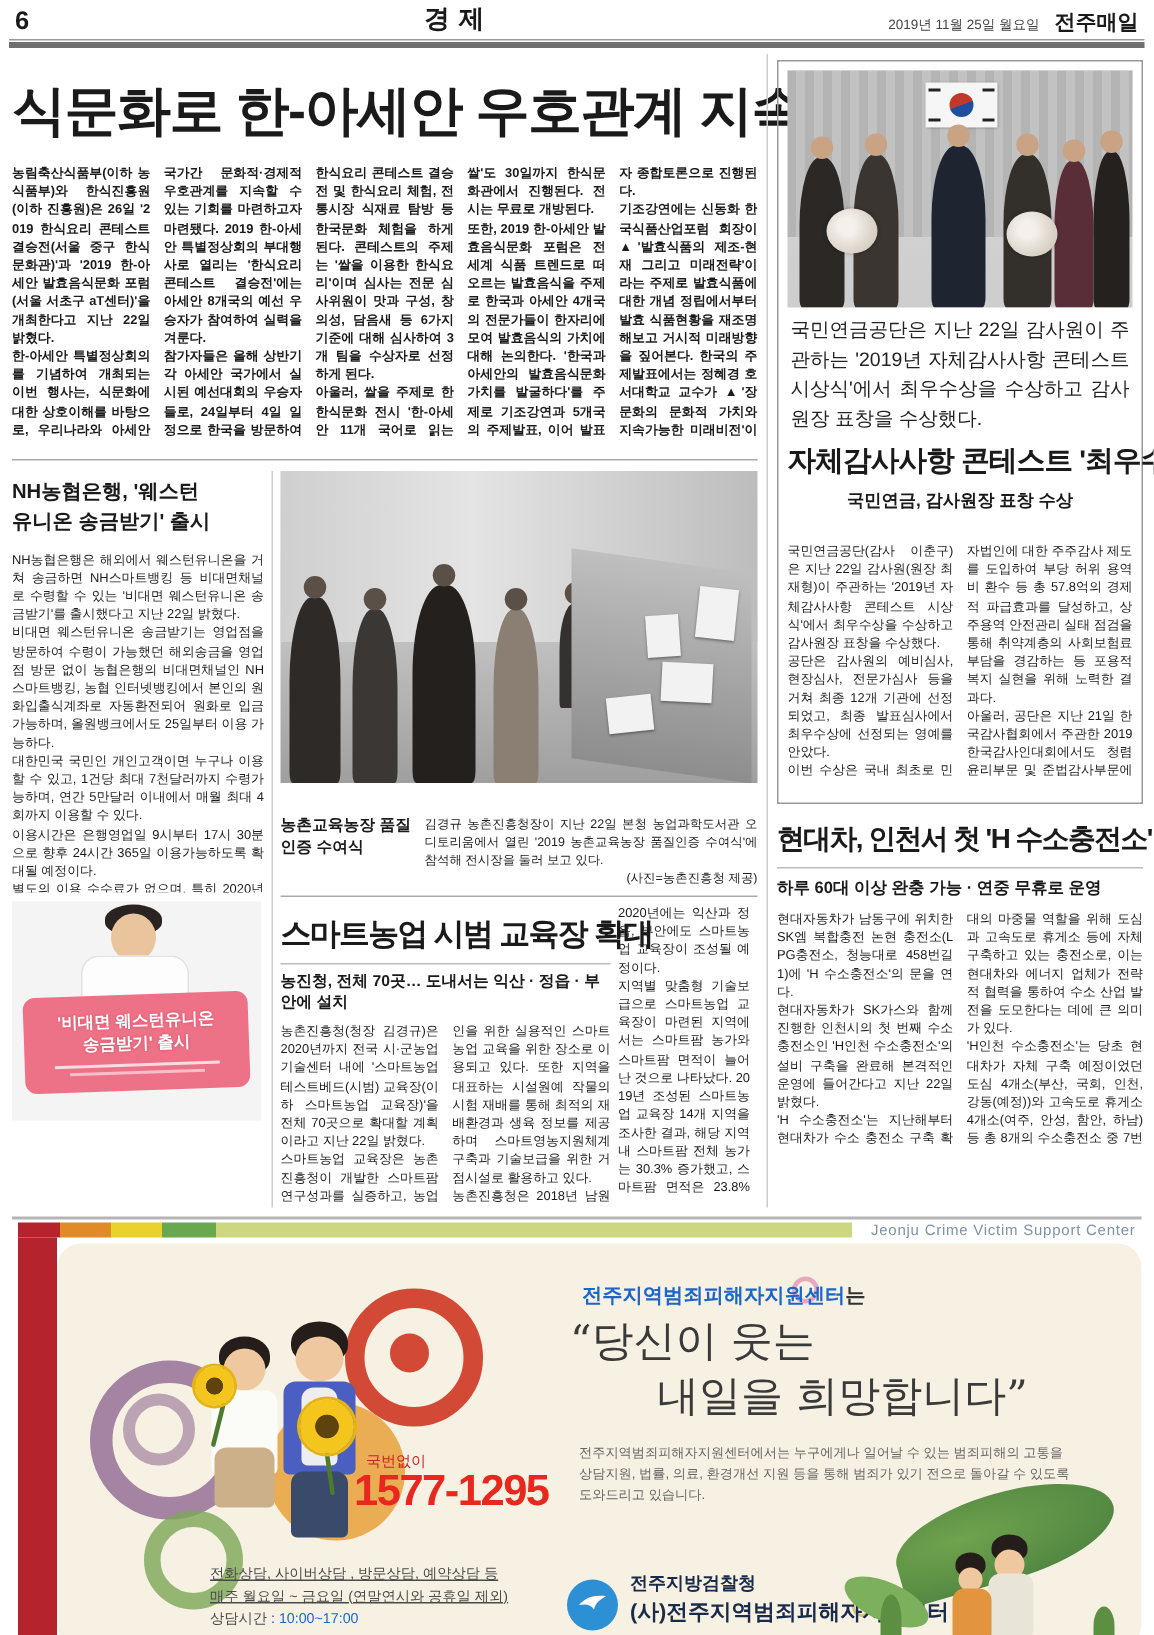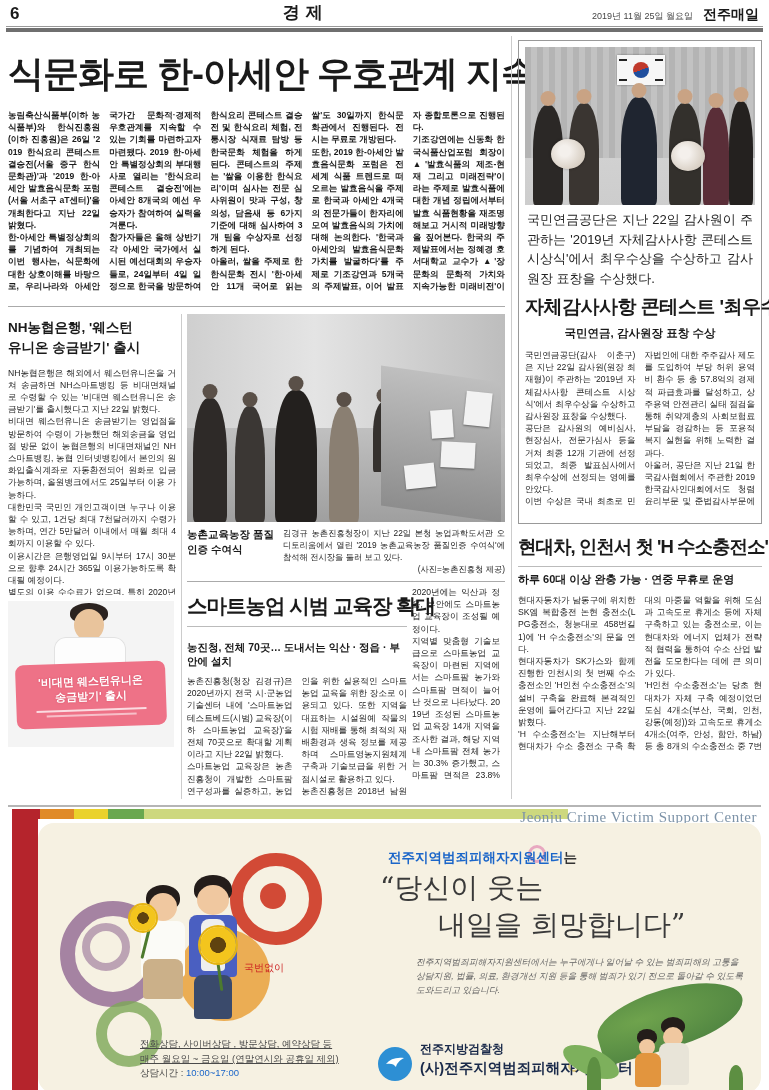--- a/index.html
+++ b/index.html
@@ -40,69 +40,69 @@
   .promo .sign-sub2{width:90px;height:2px;background:rgba(255,255,255,.55);margin-top:3px;}
   
   .photo{position:relative;overflow:hidden;background:linear-gradient(180deg,#d9d9d9 0%,#c7c7c7 45%,#9f9f9f 100%);}
   .photo.farm{width:318px;height:208px;}
   .photo .glass{position:absolute;left:0;top:0;width:100%;height:55%;background:linear-gradient(90deg,#cfcfcf,#e4e4e4 40%,#bdbdbd);}
   .fig{position:absolute;border-radius:45% 45% 6% 6%;}
   .fig .fhead{position:absolute;left:50%;transform:translateX(-50%);top:-14px;width:15px;height:15px;border-radius:50%;background:#5a5048;}
   .table-displays{position:absolute;right:4px;top:60px;width:120px;height:140px;background:linear-gradient(180deg,#bfbfbf,#8d8d8d);transform:skewY(8deg);}
   .card{position:absolute;background:#f2f2f2;box-shadow:0 1px 2px rgba(0,0,0,.4);}
   
-  .cap-row{display:flex;gap:8px;margin:5px 0 6px 0;}
+  .cap-row{display:flex;gap:8px;margin:21px 0 6px 0;}
   .cap-title{width:88px;font-size:10.5px;font-weight:900;line-height:1.4;}
   .cap-text{flex:1;font-size:8.3px;line-height:1.45;color:#222;text-align:justify;}
   .cap-credit{text-align:right;display:block;}
   
   .smart-row{display:flex;margin-top:4px;}
   .smart-left{width:220px;}
   .smart-side{width:88px;margin-left:5px;}
   .smart-hl{font-size:20.5px;font-weight:900;letter-spacing:-1px;white-space:nowrap;margin:6px 0 6px 0;}
-  .smart-sub{font-size:10.5px;font-weight:900;border-top:1px solid #bbb;padding-top:14px;margin-bottom:6px;}
+  .smart-sub{font-size:10.5px;font-weight:900;border-top:1px solid #bbb;padding-top:4px;margin-bottom:6px;}
   .smart-main{column-count:2;column-gap:9px;height:124px;overflow:hidden;}
   .smart-sidebody{height:196px;overflow:hidden;}
   
   .audit-box{border:1px solid #999;padding:6px;margin-top:4px;}
   .photo.audit{width:230px;height:158px;margin:0 auto;background:linear-gradient(180deg,#b9b9b9,#d6d6d6 30%,#cdcdcd);}
   .curtain{position:absolute;inset:0;background:repeating-linear-gradient(90deg,#b4b4b4 0 6px,#c2c2c2 6px 12px);height:70%;}
   .flag{position:absolute;left:92px;top:8px;width:48px;height:30px;background:#f6f6f6;box-shadow:0 0 2px rgba(0,0,0,.4);}
   .flag .tg{position:absolute;left:16px;top:7px;width:16px;height:16px;border-radius:50%;background:linear-gradient(160deg,#c0392b 50%,#1f4e9e 50%);}
   .flag .bar{position:absolute;width:8px;height:2px;background:#222;}
   .bouquet{position:absolute;width:34px;height:30px;border-radius:50%;background:radial-gradient(circle at 40% 40%,#f4f0ec 20%,#ded6cc 60%,#c9beb2);box-shadow:0 0 3px rgba(0,0,0,.3);}
   .audit-cap{font-size:13px;line-height:1.5;margin:5px 2px 6px 2px;text-align:justify;color:#222;}
   .audit-hl{font-size:19px;font-weight:900;text-align:center;letter-spacing:-0.5px;white-space:nowrap;margin:4px 0 6px 0;}
-  .audit-sub{font-size:11.5px;font-weight:900;text-align:center;margin-bottom:8px;}
+  .audit-sub{font-size:11.5px;font-weight:900;text-align:center;margin-bottom:20px;}
   .audit-body{column-count:2;column-gap:9px;height:168px;overflow:hidden;}
   
   .hyd{margin-top:10px;}
   .hyd-hl{font-size:18.5px;font-weight:900;letter-spacing:-1px;white-space:nowrap;margin-bottom:7px;}
   .hyd-sub{font-size:11px;font-weight:900;border-top:1px solid #bbb;padding:5px 0 7px 0;}
   .hyd-body{column-count:2;column-gap:9px;height:162px;overflow:hidden;}
   
   .ad-sep{height:2px;background:#b5b5b5;margin:6px 8px 0 8px;}
   .ad{position:relative;width:753px;height:296px;margin:2px 8px 0 8px;background:#fff;}
   .stripe{position:absolute;height:10px;top:0;}
-  .ad-label{position:absolute;right:4px;top:0;font-size:15px;color:#7d93a8;letter-spacing:0.5px;font-family:Liberation Serif, serif;}
+  .ad-label{position:absolute;right:4px;top:0;font-size:10px;color:#7d93a8;letter-spacing:0.5px;}
   .red-band{position:absolute;left:4px;top:10px;bottom:10px;width:26px;background:#b5242c;}
   .cream{position:absolute;left:30px;right:0;top:14px;bottom:12px;background:#f6f1e2;border-radius:16px;}
   .ring{position:absolute;border-radius:50%;}
   .kid-head{position:absolute;border-radius:50%;background:#f0c8a0;}
   .kid-hair{position:absolute;border-radius:50% 50% 42% 42%;background:#241d1a;}
   .kid-body{position:absolute;border-radius:8px 8px 4px 4px;}
   .sunflower{position:absolute;border-radius:50%;background:radial-gradient(circle,#5f430f 0 30%,#f3c51d 32% 100%);box-shadow:0 0 0 2px #e5b413;}
   .stem{position:absolute;width:3px;background:#4c7a2e;border-radius:2px;}
   .phone-label{position:absolute;left:236px;top:152px;font-size:10px;color:#c22;}
   .phone-num{position:absolute;left:228px;top:163px;font-size:29px;font-weight:900;color:#e8281e;letter-spacing:-1px;}
   .org-intro{position:absolute;left:380px;top:40px;font-size:13.5px;font-weight:900;color:#1b66c9;}
   .org-intro .sfx{color:#333;}
   .quote1{position:absolute;left:372px;top:60px;font-family:"DejaVu Serif",serif;font-size:28px;color:#3a3a3a;}
   .quote2{position:absolute;left:430px;top:97px;font-family:"DejaVu Serif",serif;font-size:28px;color:#3a3a3a;}
-  .ad-desc{position:absolute;left:408px;top:146px;width:330px;font-size:8.8px;line-height:1.6;color:#666;font-style:italic;}
+  .ad-desc{position:absolute;left:378px;top:146px;width:330px;font-size:8.8px;line-height:1.6;color:#666;}
   .contact{position:absolute;left:132px;top:228px;font-size:9.5px;line-height:1.55;color:#4a4a4a;white-space:pre-line;text-decoration:underline;}
   .contact-time{position:absolute;left:132px;top:258px;font-size:9.5px;color:#4a4a4a;}
   .contact-time b{color:#1b66c9;font-weight:normal;}
   .bird{position:absolute;left:370px;top:238px;width:34px;height:34px;border-radius:50%;background:#2d8fd4;display:flex;align-items:center;justify-content:center;}
   .orgs{position:absolute;left:412px;top:232px;}
   .org1{font-size:12px;font-weight:900;color:#1a2a4a;}
   .org2{font-size:14.5px;font-weight:900;color:#1a2a4a;margin-top:1px;}
   .leaf{position:absolute;right:16px;bottom:58px;width:150px;height:58px;background:radial-gradient(ellipse at 30% 40%,#6fa34d,#4a7f3f);border-radius:50% 50% 50% 4%;transform:rotate(-16deg);}
   .leaf2{position:absolute;right:140px;bottom:30px;width:60px;height:26px;background:#7db05c;border-radius:50%;transform:rotate(24deg);}
   .plant{position:absolute;width:14px;height:34px;background:#5d8f42;border-radius:50% 50% 0 0;}
@@ -295,20 +295,21 @@
   <div class="kid-head" style="left:189px;top:76px;width:32px;height:30px;"></div>
   <div class="kid-body" style="left:181px;top:106px;width:48px;height:62px;background:#4a5fc1;"></div>
   <div class="kid-body" style="left:193px;top:110px;width:24px;height:52px;background:#eee;"></div>
   <div class="kid-body" style="left:186px;top:166px;width:38px;height:44px;background:#3a4a6b;"></div>
   <div class="stem" style="left:136px;top:120px;height:30px;transform:rotate(14deg);"></div>
   <div class="sunflower" style="left:122px;top:96px;width:26px;height:26px;"></div>
   <div class="stem" style="left:210px;top:148px;height:34px;transform:rotate(-8deg);"></div>
   <div class="sunflower" style="left:192px;top:118px;width:36px;height:36px;"></div>
 
   <div class="phone-label">국번없이</div>
+  <div class="phone-num">1577-1295</div>
 
   <div class="org-intro"><span>전주지역범죄피해자지원센터</span><span class="sfx">는</span></div>
   <div class="quote1">“당신이 웃는</div>
   <div class="quote2">내일을 희망합니다”</div>
   <div class="ad-desc">전주지역범죄피해자지원센터에서는 누구에게나 일어날 수 있는 범죄피해의 고통을 상담지원, 법률, 의료, 환경개선 지원 등을 통해 범죄가 있기 전으로 돌아갈 수 있도록 도와드리고 있습니다.</div>
 
   <div class="contact">전화상담, 사이버상담 , 방문상담, 예약상담 등
 매주 월요일 ~ 금요일 (연말연시와 공휴일 제외)</div>
   <div class="contact-time"><span>상담시간 : </span><b>10:00~17:00</b></div>
 

